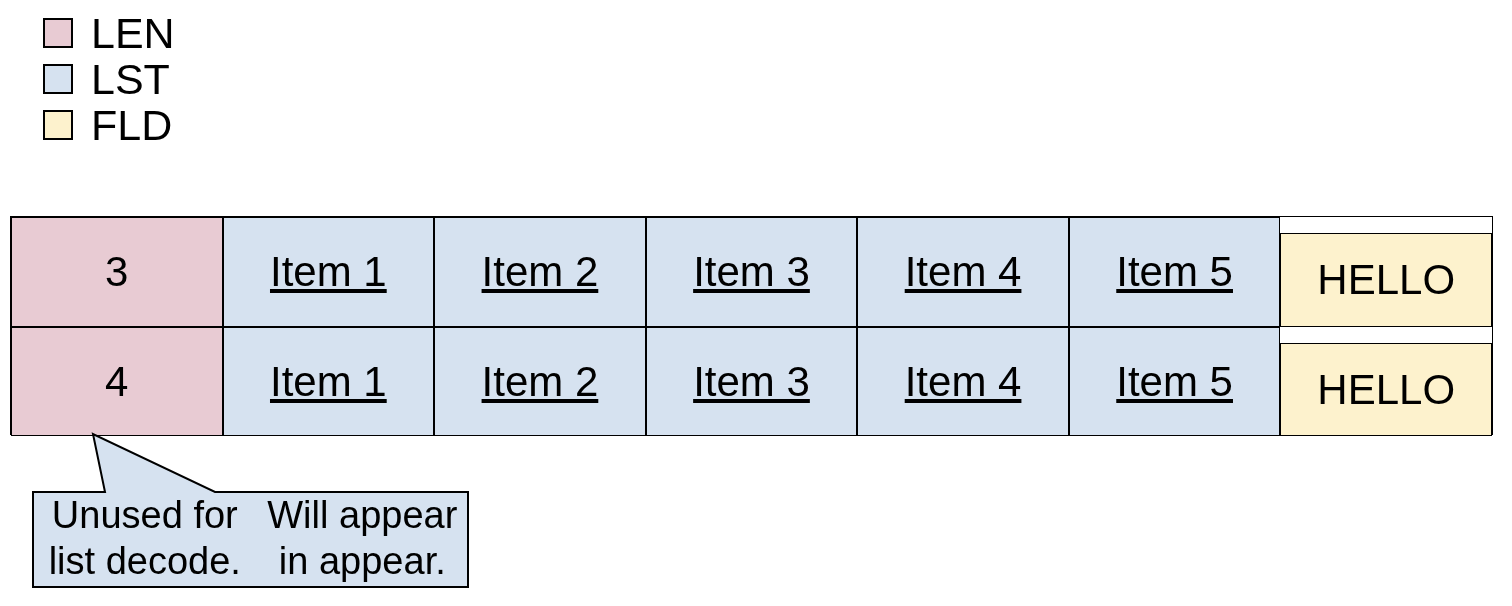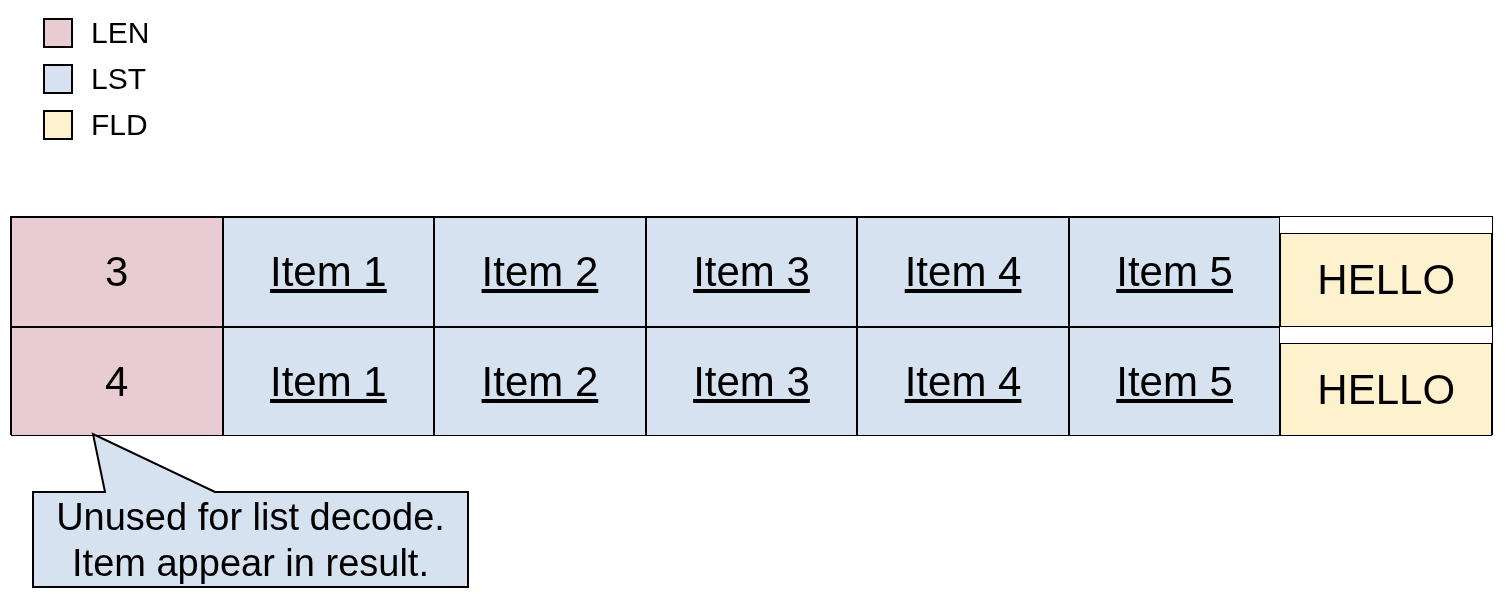--- a/index.html
+++ b/index.html
@@ -41,21 +41,21 @@
   .swatch{
     width:30px;
     height:30px;
     border:2px solid var(--border);
     flex:0 0 auto;
   }
   .swatch-len{background:var(--len-fill);}
   .swatch-lst{background:var(--lst-fill);}
   .swatch-fld{background:var(--fld-fill);}
   .legend-label{
-    font-size:30px;
+    font-size:43px;
     line-height:30px;
   }
 
   
   .buffer-table{
     position:absolute;
     left:10px;
     top:216px;
     width:1483px;
     height:219px;
@@ -84,22 +84,22 @@
     width:442px;
     height:162px;
   }
   .callout-text{
     position:absolute;
     left:33px;
     top:492px;
     width:435px;
     height:95px;
     display:flex;
-    flex-direction:column;
-    align-items:center;
+    flex-direction:row;
+    align-items:flex-start;
     justify-content:center;
     text-align:center;
     font-size:38px;
     line-height:46px;
   }
 </style>
 </head>
 <body>
 
 <div class="canvas">
@@ -137,16 +137,16 @@
     <div class="cell cell-lst">Item 5</div>
     <div class="cell cell-fld">HELLO</div>
   </div>
 
   <svg class="callout-svg" viewBox="30 430 442 162" xmlns="http://www.w3.org/2000/svg">
     <path d="M 33,492 L 105,492 L 93,434 L 215,492 L 468,492 L 468,587 L 33,587 Z" style="fill:var(--lst-fill); stroke:var(--border); stroke-width:2; stroke-linejoin:miter;"></path>
   </svg>
 
   <div class="callout-text">
     <span>Unused for list decode.</span>
-    <span>Item appear in result.</span>
+    <span>Will appear in appear.</span>
   </div>
 
 </div>
 
 </body></html>

